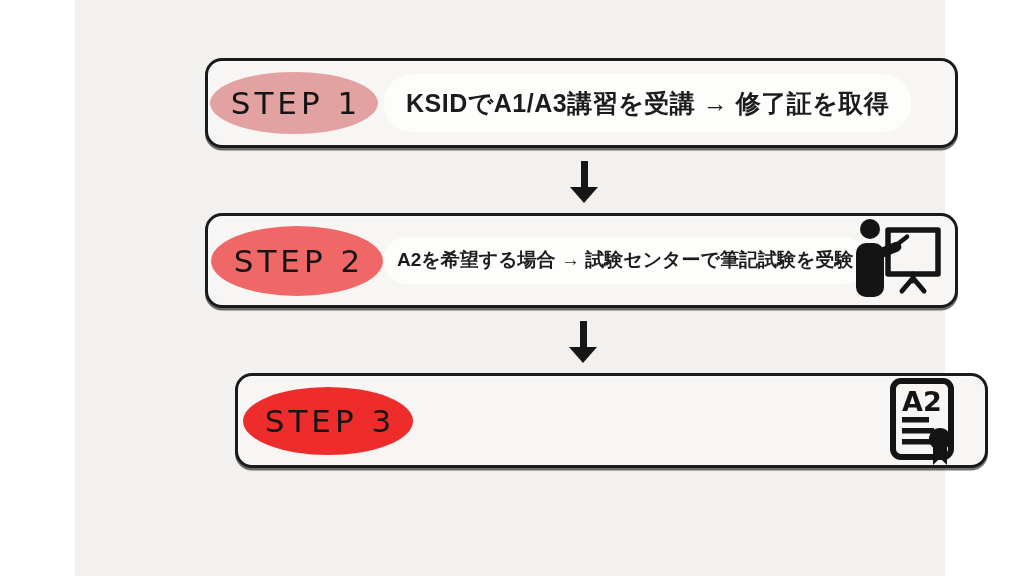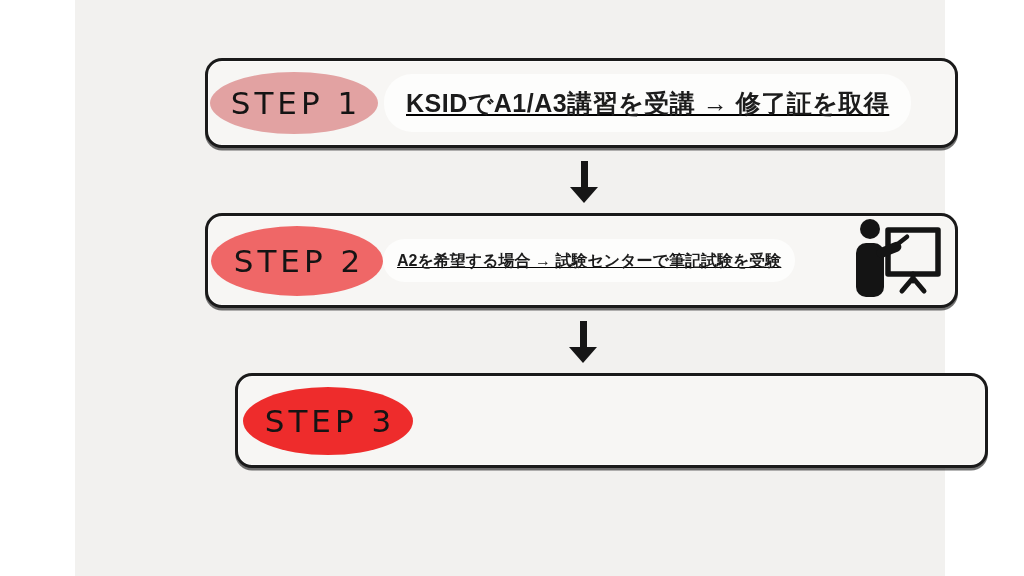--- a/index.html
+++ b/index.html
@@ -16,27 +16,27 @@
   #box2 { top:213px; height:95px;text-align:right; }
   #box3 { top:373px; height:95px;margin-left:30px; }
 
   .badge { border-radius:50%; display:flex; align-items:center; justify-content:center; flex:0 0 auto; }
   #box1 .badge { width:168px; height:62px; margin-left:2px; }
   #box2 .badge { width:172px; height:70px; margin-left:3px; }
   #box3 .badge { width:170px; height:68px; margin-left:5px; }
   .badge-label { font-family:"DejaVu Sans",sans-serif; font-size:31px; font-weight:400;
                  letter-spacing:4px; color:#141414; white-space:nowrap; transform:translateX(2px); }
 
-  .text-pill { background:#fdfdfc; border-radius:28px; display:flex; align-items:center;text-decoration:underline; }
+  .text-pill { background:#fdfdfc; border-radius:28px; display:flex; align-items:center; }
   #box1 .text-pill { margin-left:6px; padding:14px 22px; }
   #box2 .text-pill { margin-left:0px; padding:12px 14px; }
   #box3 .text-pill { margin-left:0px; padding:12px 14px; }
   .step-text { font-weight:700; color:#1c1c1c; white-space:nowrap; line-height:1.2; }
   #box1 .step-text { font-size:25px; letter-spacing:0.5px; }
-  #box2 .step-text { font-size:16px; }
+  #box2 .step-text { font-size:19px; }
   #box3 .step-text { font-size:19.5px; letter-spacing:0.5px; }
 
   .box-icon { position:absolute; top:50%; transform:translateY(-50%); }
   #box2 .box-icon { right:12px; }
   #box3 .box-icon { right:24px; top:54%; }
 
   .arrow { position:absolute; width:34px; display:flex; flex-direction:column; align-items:center; }
   #arrow1 { left:492px; top:161px; }
   #arrow2 { left:491px; top:321px; }
   .arrow-shaft { width:7px; height:26px; background:#161616; }
@@ -84,16 +84,27 @@
 
     <div class="arrow" id="arrow2">
       <div class="arrow-shaft"></div>
       <div class="arrow-head"></div>
     </div>
 
     <div class="step-box" id="box3">
       <div class="badge" style="background: rgb(238, 44, 44);">
         <span class="badge-label">STEP 3</span>
       </div>
+      <span class="box-icon">
+        <svg width="72" height="90" viewBox="0 0 72 90" aria-hidden="true">
+          <rect x="4" y="4" width="58" height="76" rx="8" fill="none" stroke="#141414" stroke-width="6"></rect>
+          <text x="13" y="34" font-size="27" font-weight="bold" font-family="DejaVu Sans, sans-serif" fill="#141414">A2</text>
+          <rect x="13" y="40" width="27" height="5.5" fill="#141414"></rect>
+          <rect x="13" y="51" width="32" height="5.5" fill="#141414"></rect>
+          <rect x="13" y="62" width="32" height="5.5" fill="#141414"></rect>
+          <circle cx="51" cy="62" r="11" fill="#141414"></circle>
+          <path d="M44 70 V88 L51 81 L58 88 V70 Z" fill="#141414"></path>
+        </svg>
+      </span>
     </div>
 
   </div>
 </div>
 
 </body></html>

